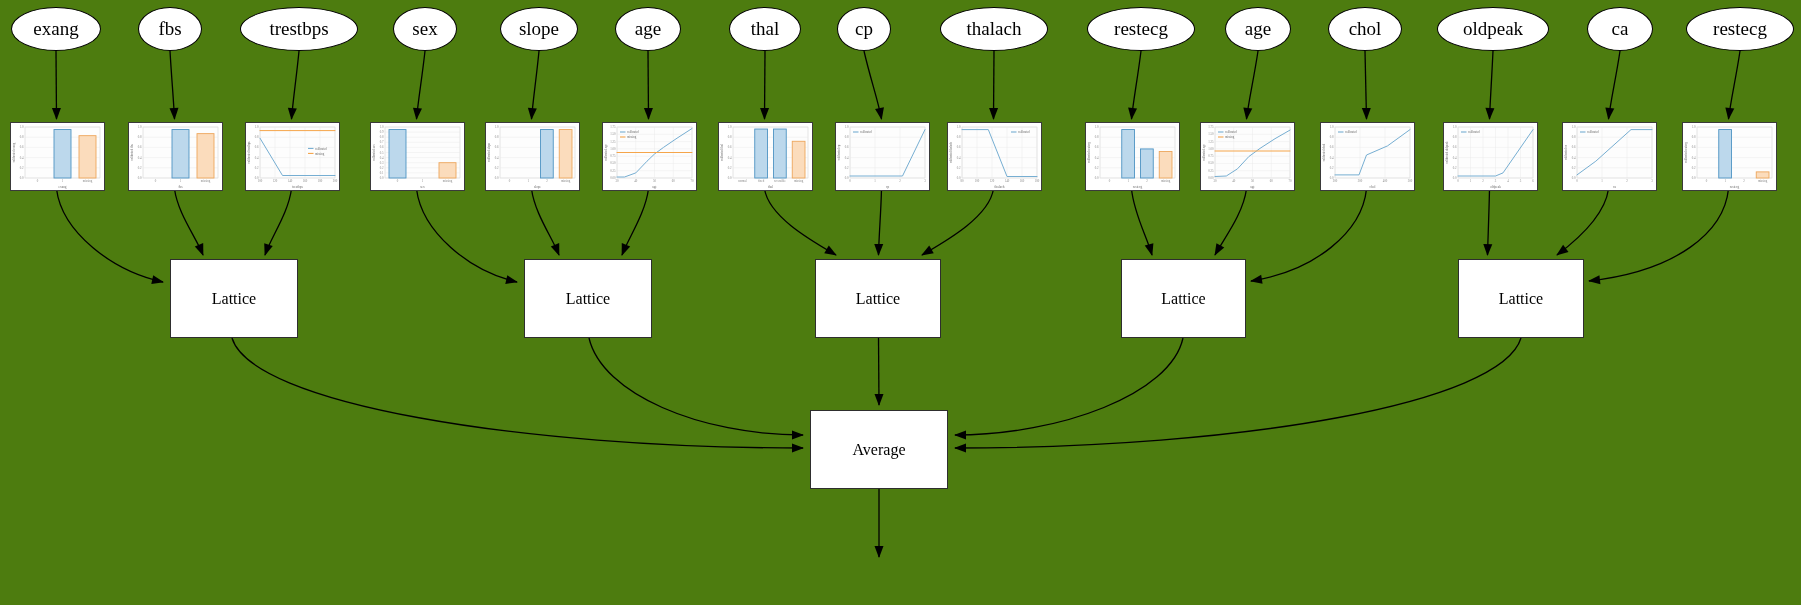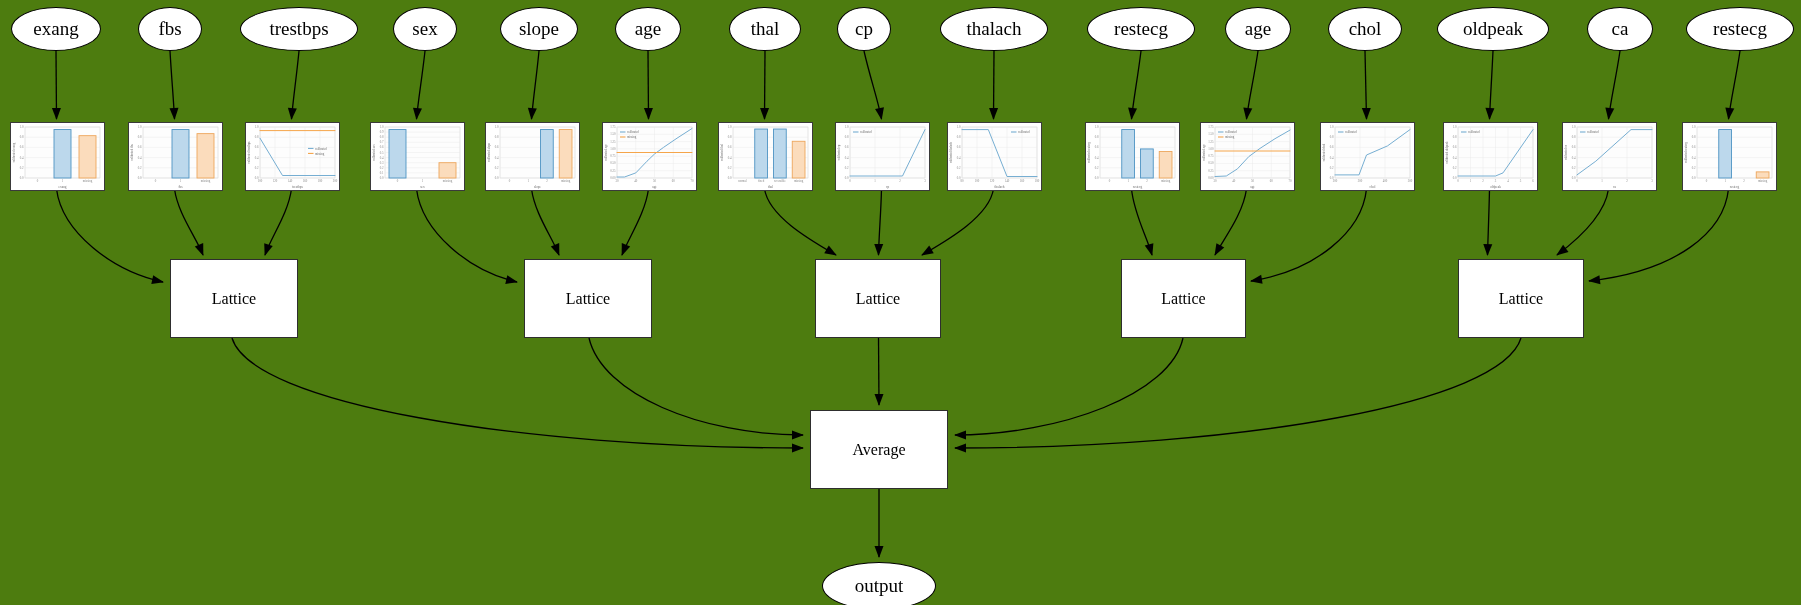--- a/index.html
+++ b/index.html
@@ -599,17 +599,14 @@
   <div class="node rectbox" style="left:1121px;top:259px;width:125px;height:79px;">
       <span>Lattice</span>
     </div>
   <div class="node rectbox" style="left:1458px;top:259px;width:126px;height:79px;">
       <span>Lattice</span>
     </div>
 
   <div class="node rectbox" style="left:810px;top:410px;width:138px;height:79px;">
       <span>Average</span>
     </div>
-  <div class="node ellipse" style="left:822px;top:562px;width:114px;height:48px;">
-      <span>output</span>
-    </div>
 
 </div>
 
 </body></html>

